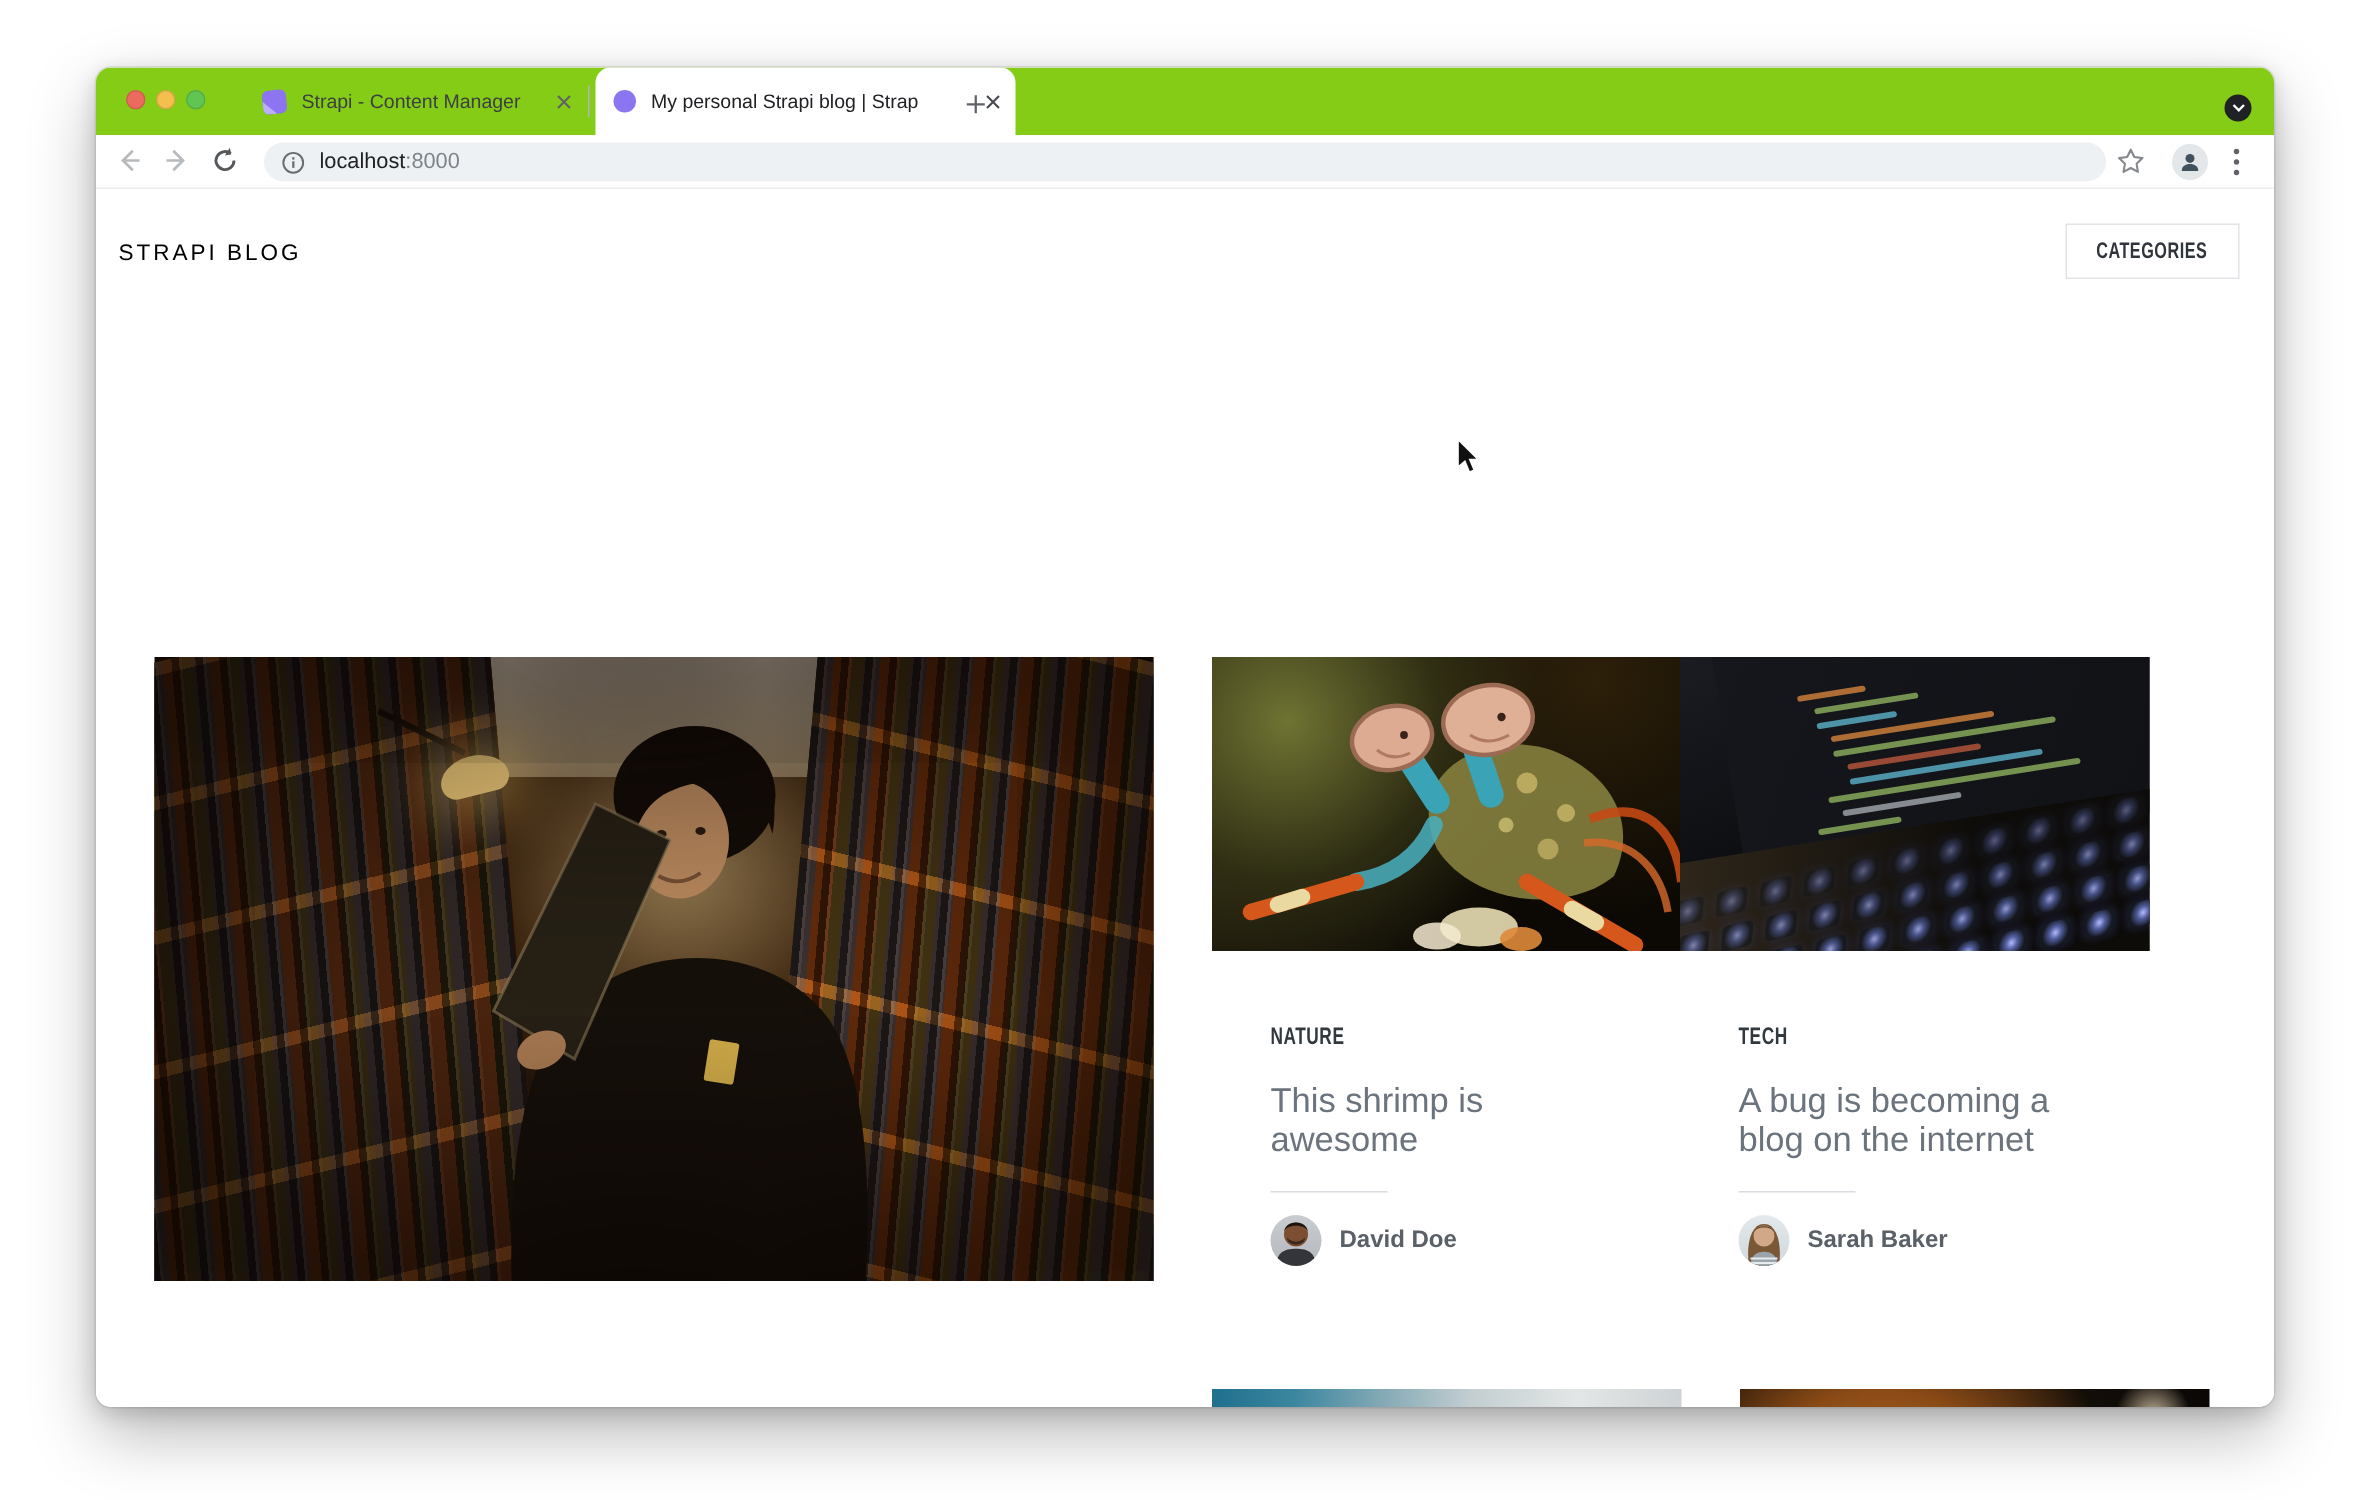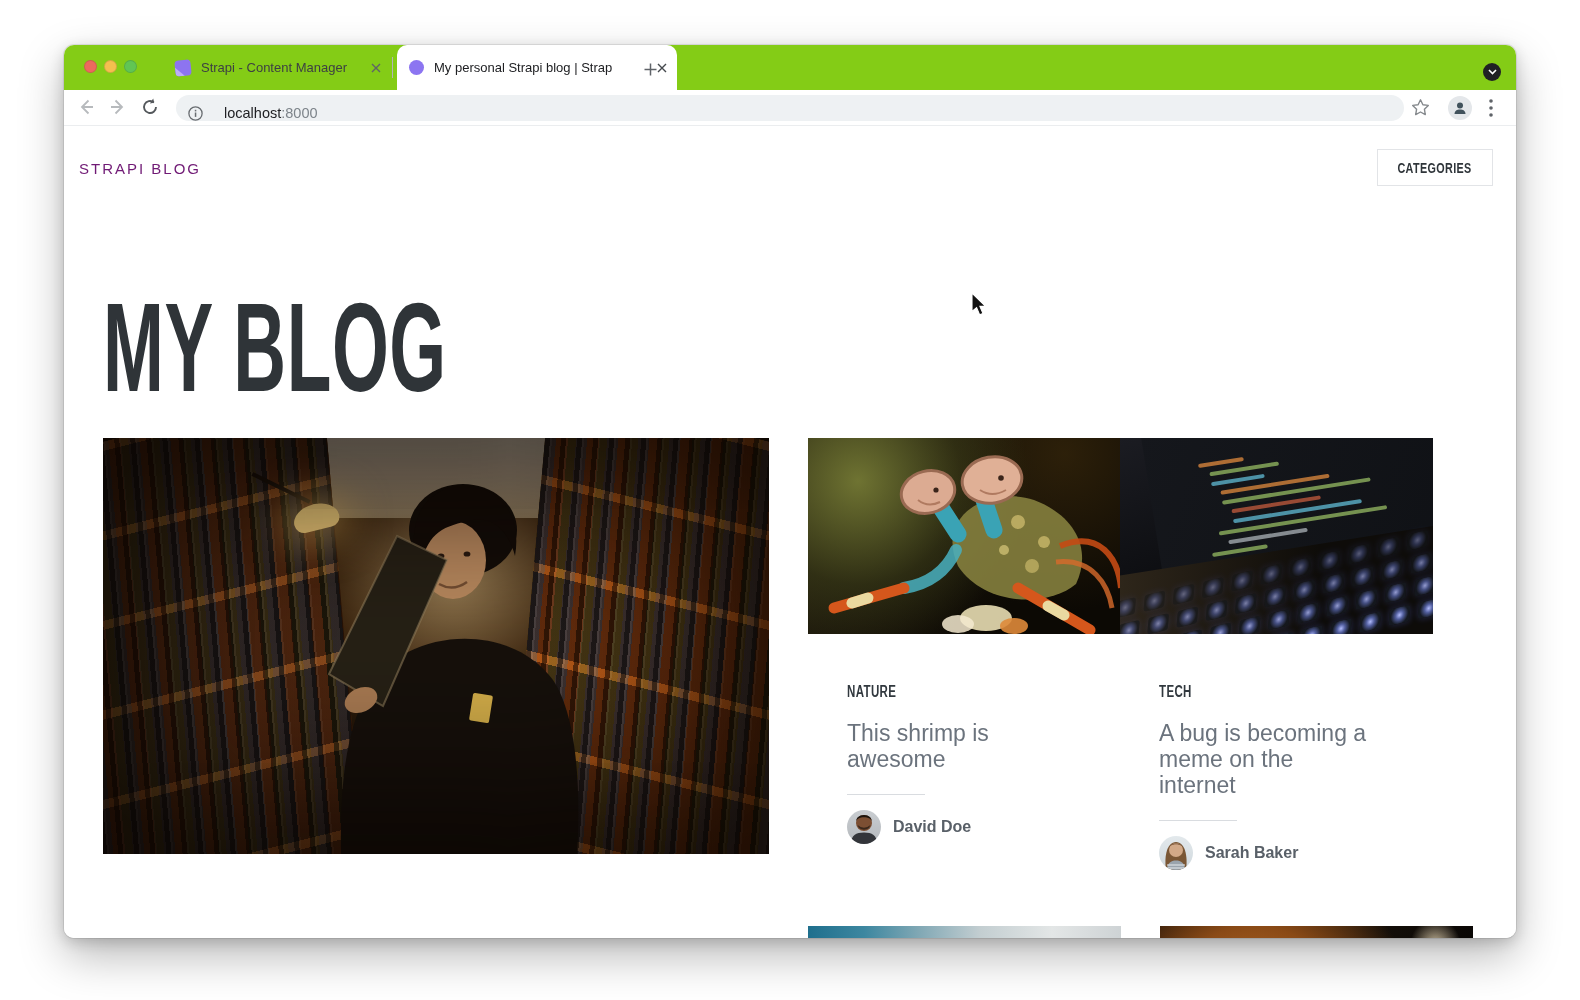--- a/index.html
+++ b/index.html
@@ -40,29 +40,29 @@
   .fav-dot { width: 15px; height: 15px; border-radius: 50%; background: #8c75f1; flex: none; }
 
   .icon-btn { display: flex; align-items: center; justify-content: center; flex: none; }
   .newtab { position: absolute; left: 580px; top: 18px; }
   .tabsearch { position: absolute; left: 1419px; top: 18px; width: 18px; height: 18px; border-radius: 50%; background: #202124; display:flex; align-items:center; justify-content:center; }
 
   .toolbar { position: absolute; left: 0; top: 45px; width: 100%; height: 36px; background: #ffffff; border-bottom: 1px solid #ebedef; }
   .nav-ic { position: absolute; top: 7px; }
   .omnibox {
     position: absolute; left: 112px; top: 5px; width: 1228px; height: 26px; border-radius: 13px;
-    background: #eef1f3; display: flex; align-items: flex-end; padding: 0 12px; gap: 11px;
+    background: #eef1f3; display: flex; align-items: center; padding: 0 12px;
   }
   .url { font-size: 14.5px; margin-left: 10px; color: #202124; }
   .url .port { color: #7d848a; }
 
   
   .content { position: absolute; left: 0; top: 82px; width: 100%; height: 811px; background: #fff; overflow: hidden; }
 
-  .site-name { position: absolute; left: 15px; top: 33px; font-size: 15px; letter-spacing: 2px; color: #701a75; }
+  .site-name { position: absolute; left: 15px; top: 33px; font-size: 15px; letter-spacing: 2px; color: #000000; }
   .btn-categories {
     position: absolute; left: 1313px; top: 22px; width: 116px; height: 37px;
     background: #fff; border: 1px solid #e2e4e7; display: flex; align-items: center; justify-content: center;
     color: #2f353a; font-size: 15px; cursor: pointer;
   }
   .cond { display: inline-block; font-weight: 700; letter-spacing: .5px; }
   .cond-c { transform: scaleX(.72); transform-origin: 50% 50%; }
   .cond-l { transform: scaleX(.72); transform-origin: 0 50%; }
 
   .mega { position: absolute; left: 39px; top: 171px; line-height: 100px; color: #2f3438; white-space: nowrap; }
@@ -215,21 +215,20 @@
   </div>
 
   <div class="content">
 
     <div class="site-name">STRAPI BLOG</div>
 
     <div class="btn-categories">
       <span class="cond cond-c">CATEGORIES</span>
     </div>
 
-    <h1 class="mega"><span>MY BLOG</span></h1>
 
     <div class="card big" style="left:39px;width:666px">
       <div class="card-img img-hero">
         <div class="hero-glow"></div>
         <div class="hero-ceiling"></div>
         <div class="shelf left"></div>
         <div class="shelf right"></div>
         <div class="lamp-arm"></div>
         <div class="lamp"></div>
         <svg viewBox="0 0 666 416" style="position:absolute;inset:0">
@@ -341,21 +340,21 @@
             <div class="key" style="left: 312px; top: 46px; opacity: 0.81;"></div>
             <div class="key" style="left: 168px; top: 69px; opacity: 0.99;"></div>
             <div class="key" style="left: 198px; top: 69px; opacity: 0.99;"></div>
             <div class="key" style="left: 228px; top: 69px; opacity: 0.99;"></div>
             <div class="key" style="left: 258px; top: 69px; opacity: 0.99;"></div>
             <div class="key" style="left: 288px; top: 69px; opacity: 0.99;"></div>
             <div class="key" style="left: 318px; top: 69px; opacity: 0.99;"></div>
           </div>
       </div>
       <div class="post-label"><span class="cond cond-l">TECH</span></div>
-      <div class="post-title">A bug is becoming a meme on the internet</div>
+      <div class="post-title">A bug is becoming a blog on the internet</div>
       <div class="post-divider"></div>
       <div class="author">
         <div class="avatar sarah">
           <svg viewBox="0 0 34 34">
             <path d="M7,34 C5,20 8,6 17,6 C26,6 29,20 27,34 Z" fill="#7a5736"></path>
             <circle cx="17" cy="14" r="7" fill="#d2a988"></circle>
             <path d="M10,12 C11,7 23,7 24,12 C23,9 21,7.5 17,7.5 C13,7.5 11,9 10,12 Z" fill="#5f3f24"></path>
             <path d="M8,34 C8,27 12,24.5 17,24.5 C22,24.5 26,27 26,34 Z" fill="#9aa4ad"></path>
             <path d="M8,29 H26 M8,32 H26" stroke="#e8ecef" stroke-width="1.2"></path>
           </svg>

